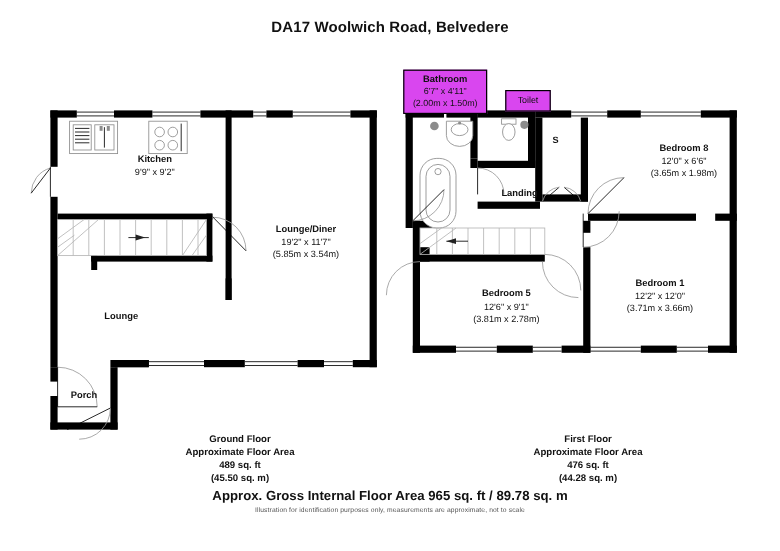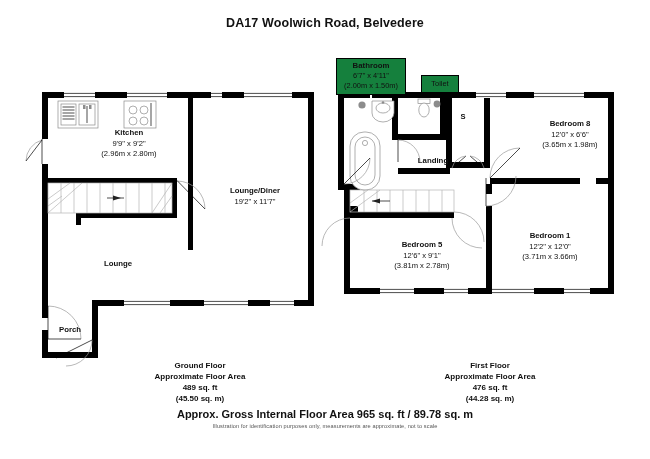--- a/index.html
+++ b/index.html
@@ -83,21 +83,21 @@
     position: absolute;
     text-align: center;
     font-size: 7.8px;
     font-weight: bold;
     color: #111;
     width: 120px;
   }
   .boxed-label {
     position: absolute;
     border: 1px solid #000;
-    background: #15803d;
+    background: #d946ef;
     text-align: center;
     font-size: 7.4px;
     line-height: 10px;
     padding: 2px 4px 3px 4px;
     color: #111;
     box-sizing: border-box;
   }
   .boxed-label .rname {
     font-weight: bold;
     display: block;
@@ -359,29 +359,29 @@
       <path class="arc" d="M 452 218 A 30 30 0 0 0 482 248"></path>
 
       <path class="arc" d="M 350 218 A 28 28 0 0 0 322 246"></path>
     </g>
 
   </svg>
 
   <div class="room-label" style="left:49px; top:128px;">
     <span class="rname">Kitchen</span>
     <span class="rdim">9'9" x 9'2"</span>
-    <span class="rdim">(2.96m x 2.80m)</span>
   </div>
 
   <div class="room-label" style="left:175px; top:186px;">
     <span class="rname">Lounge/Diner</span>
     <span class="rdim">19'2" x 11'7"</span>
-  </div>
-
-  <div class="plain-label" style="left:58px; top:259px;">Lounge</div>
+    <span class="rdim">(5.85m x 3.54m)</span>
+  </div>
+
+  <div class="plain-label" style="left:41px; top:259px;">Lounge</div>
 
   <div class="plain-label" style="left:10px; top:325px;">Porch</div>
 
   <div class="floor-caption" style="left:100px; top:340px;">
     <span>Ground Floor</span><br>
     <span>Approximate Floor Area</span><br>
     <span>489 sq. ft</span><br>
     <span>(45.50 sq. m)</span>
   </div>
 

